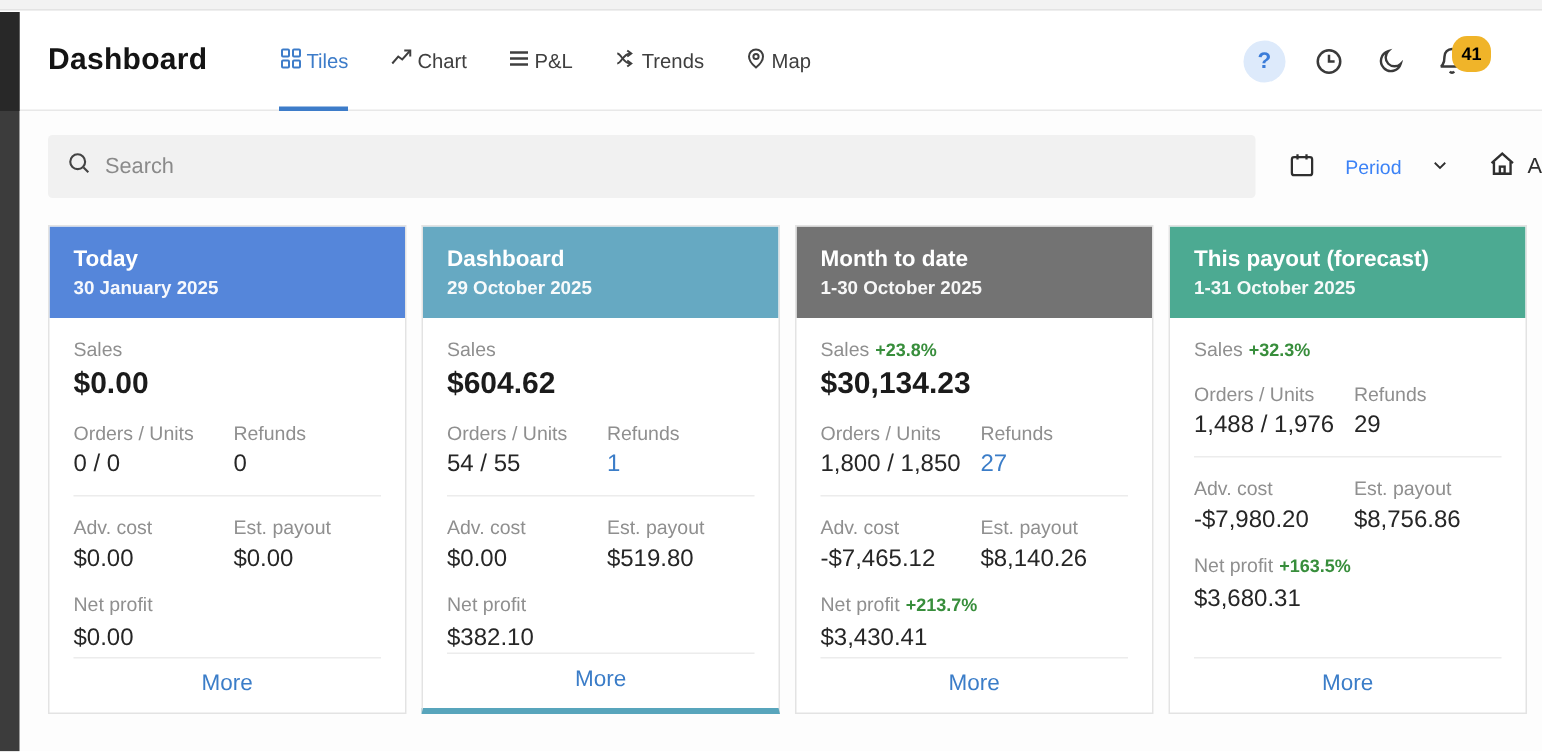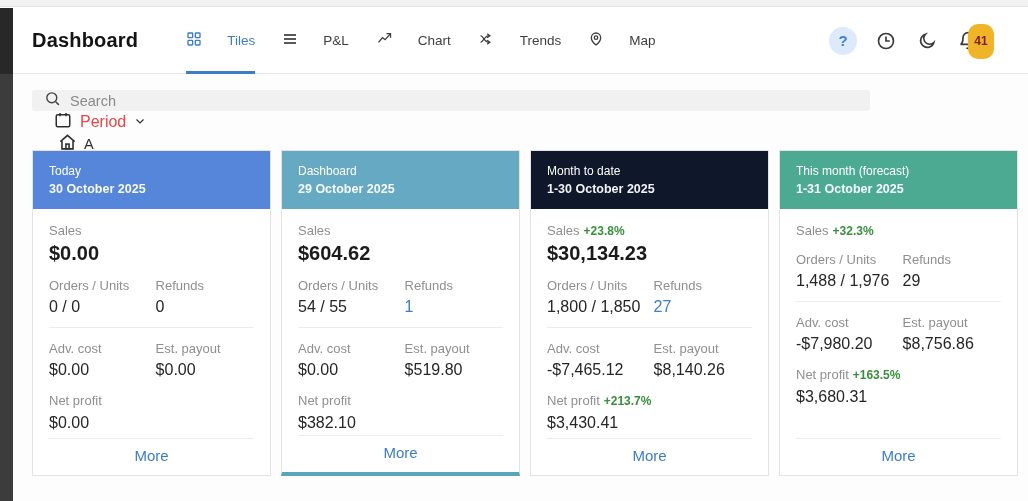--- a/index.html
+++ b/index.html
@@ -13,48 +13,48 @@
   
   .sidebar-sliver { position:absolute; top:8px; left:0; width:13px; height:493px; background:#3c3c3c; z-index:4; }
   .sidebar-sliver .top-block { width:13px; height:66px; background:#282828; }
 
   .content { position:absolute; top:8px; left:13px; width:1015px; height:493px; background:#fdfdfd; }
 
   
   .header { display:flex; align-items:center; height:66px; background:#ffffff; border-bottom:1px solid #e8e8e8; padding:0 18px 0 19px; }
   .page-title { font-size:20px; font-weight:700; color:#141414; letter-spacing:.2px; }
   .tabs { display:flex; align-items:stretch; height:66px; margin-left:48px; gap:27px; }
-  .tab { display:flex; align-items:center; gap:25px; font-size:13.5px; color:#3f3f3f; cursor:pointer; border-bottom:3px solid transparent; padding-top:3px; }
+  .tab { display:flex; align-items:center; gap:2px; font-size:13.5px; color:#3f3f3f; cursor:pointer; border-bottom:3px solid transparent; padding-top:3px; }
   .tab svg { stroke:#3f3f3f; }
   .tab.active { color:#3d7cc9; border-bottom-color:#3d7cc9; }
   .tab.active svg { stroke:#3d7cc9; }
 
   .header-actions { margin-left:auto; display:flex; align-items:center; gap:17px; padding-right:14px; }
   .help-circle { width:28px; height:28px; border-radius:50%; background:#ddeafb; color:#3c7dd9; font-size:15px; font-weight:700; display:flex; align-items:center; justify-content:center; cursor:pointer; }
   .icon-btn { display:flex; align-items:center; justify-content:center; width:24px; height:24px; cursor:pointer; position:relative; }
   .icon-btn svg { stroke:#3a3a3a; }
-  .badge { position:absolute; left:12px; top:-5px; min-width:26px; height:35px; background:#f0b429; border-radius:10px; font-size:12px; font-weight:600; color:#7f1d1d; display:flex; align-items:center; justify-content:center; padding:0 5px; }
-
-  
-  .toolbar { display:flex; align-items:flex-start; margin:16px 0 0 19px; height:42px;flex-direction:column; }
+  .badge { position:absolute; left:12px; top:-5px; min-width:26px; height:24px; background:#f0b429; border-radius:10px; font-size:12px; font-weight:600; color:#000000; display:flex; align-items:center; justify-content:center; padding:0 5px; }
+
+  
+  .toolbar { display:flex; align-items:center; margin:16px 0 0 19px; height:42px; }
   .search-box { display:flex; align-items:center; width:838px; height:42px; background:#f1f1f1; border-radius:3px; padding:0 12px; gap:9px; cursor:text; }
   .search-box svg { stroke:#444444; flex:none; }
   .search-input { border:none; outline:none; background:transparent; font-size:14.5px; color:#333; width:100%; font-family:"Liberation Sans", sans-serif; }
   .search-input::placeholder { color:#8a8a8a; }
-  .period-group { display:flex; align-items:center; gap:8px; margin-left:22px; cursor:pointer; font-size:16px; color:#ef4444; white-space:nowrap; }
+  .period-group { display:flex; align-items:center; gap:20px; margin-left:22px; cursor:pointer; font-size:13px; color:#3b82f6; white-space:nowrap; }
   .period-group svg { stroke:#2f2f2f; }
   .account-group { display:flex; align-items:center; gap:7px; margin-left:26px; cursor:pointer; font-size:14.5px; color:#2f2f2f; white-space:nowrap; }
   .account-group svg { stroke:#2f2f2f; }
 
   
   .tiles { display:flex; gap:10px; margin:18px 0 0 19px; }
   .tile { width:239px; height:326px; background:#ffffff; border:1px solid #e3e3e3; display:flex; flex-direction:column; overflow:hidden; }
   .tile.selected { border-bottom:4px solid #58a5bc; }
   .tile-header { padding:13px 16px; color:#ffffff; }
-  .tile-title { font-size:12px; font-weight:400; }
+  .tile-title { font-size:15px; font-weight:700; }
   .tile-date { font-size:12.5px; font-weight:600; margin-top:4px; opacity:.95; }
   .tile-body { flex:1; display:flex; flex-direction:column; padding:12px 16px 0; }
   .m-label { font-size:13px; color:#8f8f8f; }
   .pct { font-size:12px; font-weight:700; color:#388e3c; margin-left:4px; }
   .sales-value { font-size:20px; font-weight:700; color:#1b1b1b; margin-top:3px; }
   .m-value { font-size:16px; color:#262626; margin-top:5px; }
   .m-value.link { color:#3b7dc8; cursor:pointer; }
   .two-col { display:flex; margin-top:13px; }
   .two-col .col1 { flex:0 0 52%; }
   .two-col .col2 { flex:1; }
@@ -84,36 +84,36 @@
               <rect x="3" y="3" width="7" height="7" rx="1"></rect>
                 <rect x="14" y="3" width="7" height="7" rx="1"></rect>
               <rect x="3" y="14" width="7" height="7" rx="1"></rect>
                 <rect x="14" y="14" width="7" height="7" rx="1"></rect>
             </svg>
           </span>
           <span>Tiles</span>
         </div>
         <div class="tab">
           <span>
+            <svg width="17" height="16" viewBox="0 0 24 24" fill="none" stroke-width="2">
+              <polyline points="3 17 9 10 13 13 21 4"></polyline>
+                <polyline points="15 4 21 4 21 10"></polyline>
+            </svg>
+          </span>
+          <span>Chart</span>
+        </div>
+        <div class="tab">
+          <span>
             <svg width="16" height="16" viewBox="0 0 24 24" fill="none" stroke-width="2.6">
               <line x1="3" y1="6" x2="21" y2="6"></line>
                 <line x1="3" y1="12" x2="21" y2="12"></line>
                 <line x1="3" y1="18" x2="21" y2="18"></line>
             </svg>
           </span>
           <span>P&amp;L</span>
-        </div>
-        <div class="tab">
-          <span>
-            <svg width="17" height="16" viewBox="0 0 24 24" fill="none" stroke-width="2">
-              <polyline points="3 17 9 10 13 13 21 4"></polyline>
-                <polyline points="15 4 21 4 21 10"></polyline>
-            </svg>
-          </span>
-          <span>Chart</span>
         </div>
         <div class="tab">
           <span>
             <svg width="17" height="16" viewBox="0 0 24 24" fill="none" stroke-width="2">
               <path d="M3 17c4 0 6-10 13-10"></path>
                 <polyline points="13 4 17 7 13 10"></polyline>
               <path d="M3 7c4 0 6 10 13 10"></path>
                 <polyline points="13 14 17 17 13 20"></polyline>
             </svg>
           </span>
@@ -190,21 +190,21 @@
         </span>
         <span>A</span>
       </div>
     </div>
 
     <div class="tiles">
 
       <div class="tile">
         <div class="tile-header" style="background: rgb(85, 134, 218);">
           <div class="tile-title">Today</div>
-          <div class="tile-date">30 October 2025</div>
+          <div class="tile-date">30 January 2025</div>
         </div>
         <div class="tile-body">
           <div>
             <span class="m-label">Sales</span><span class="pct"></span>
             <div class="sales-value">$0.00</div>
           </div>
           <div class="two-col">
             <div class="col1">
               <div class="m-label">Orders / Units</div>
               <div class="m-value">0 / 0</div>
@@ -270,21 +270,21 @@
             <span class="m-label">Net profit</span><span class="pct"></span>
             <div class="m-value">$382.10</div>
           </div>
           <div class="more-row">
             <span class="more-link">More</span>
           </div>
         </div>
       </div>
 
       <div class="tile">
-        <div class="tile-header" style="background: #0f172a;">
+        <div class="tile-header" style="background: #737373;">
           <div class="tile-title">Month to date</div>
           <div class="tile-date">1-30 October 2025</div>
         </div>
         <div class="tile-body">
           <div>
             <span class="m-label">Sales</span><span class="pct">+23.8%</span>
             <div class="sales-value">$30,134.23</div>
           </div>
           <div class="two-col">
             <div class="col1">
@@ -312,21 +312,21 @@
             <div class="m-value">$3,430.41</div>
           </div>
           <div class="more-row">
             <span class="more-link">More</span>
           </div>
         </div>
       </div>
 
       <div class="tile">
         <div class="tile-header" style="background: rgb(76, 170, 146);">
-          <div class="tile-title">This month (forecast)</div>
+          <div class="tile-title">This payout (forecast)</div>
           <div class="tile-date">1-31 October 2025</div>
         </div>
         <div class="tile-body">
           <div>
             <span class="m-label">Sales</span><span class="pct">+32.3%</span>
           </div>
           <div class="two-col">
             <div class="col1">
               <div class="m-label">Orders / Units</div>
               <div class="m-value">1,488 / 1,976</div>

